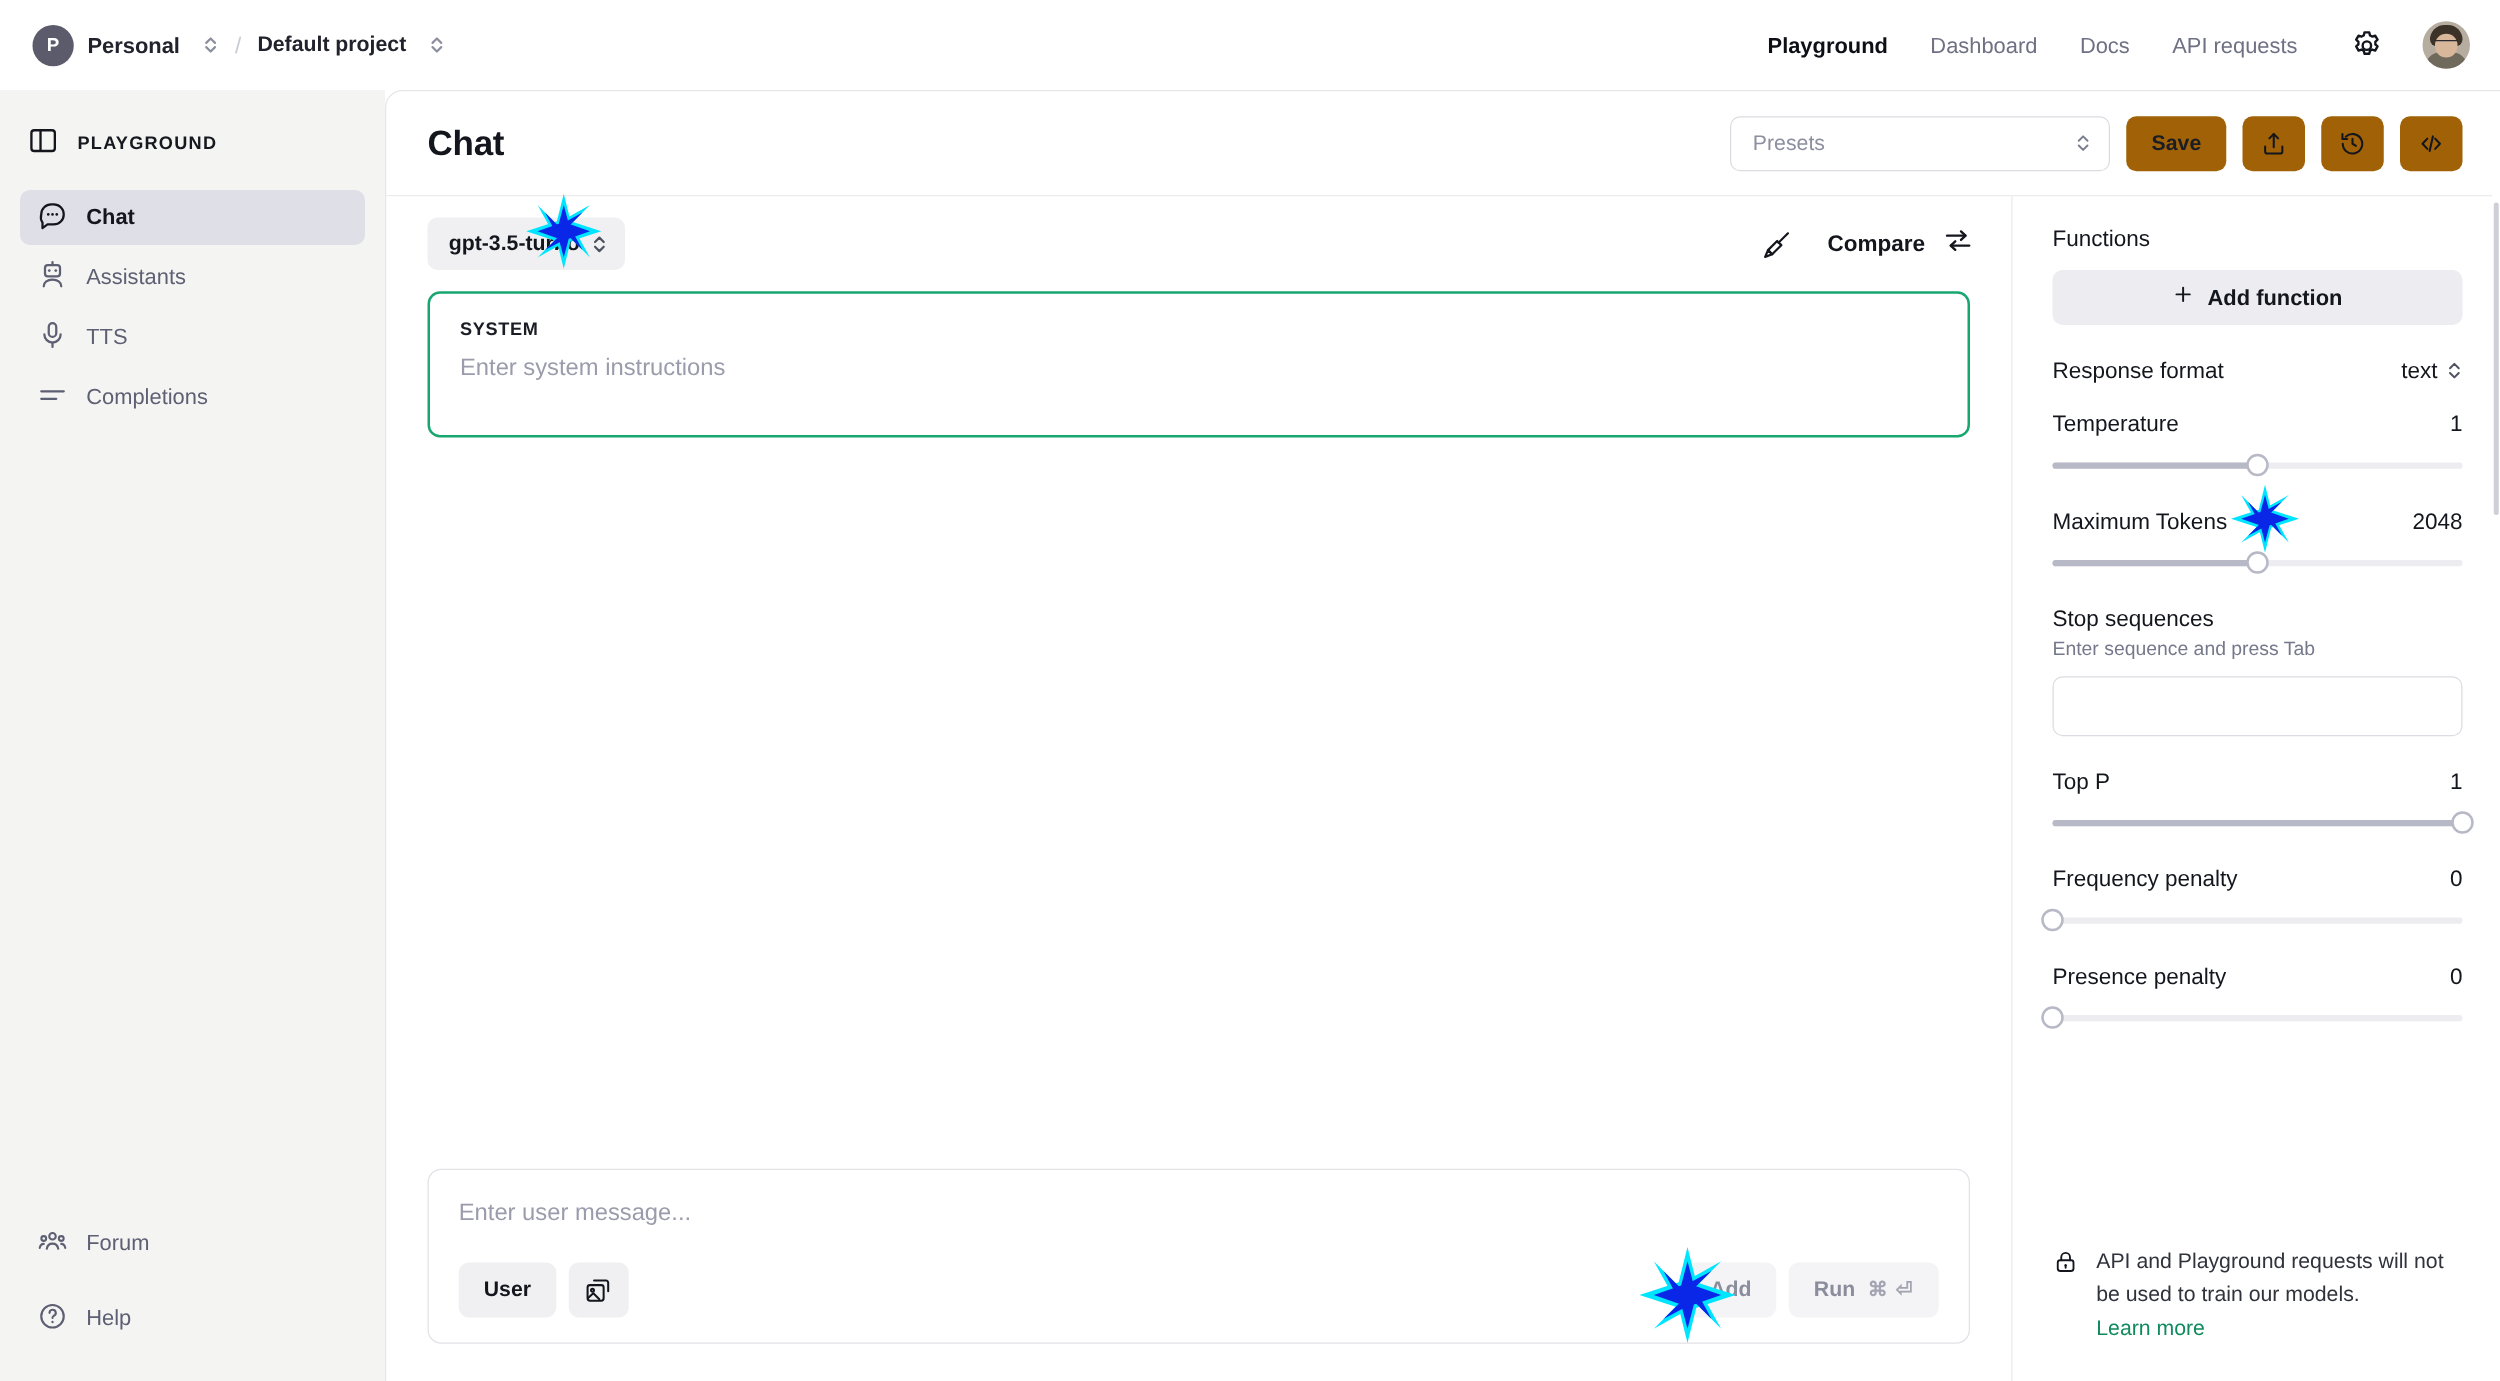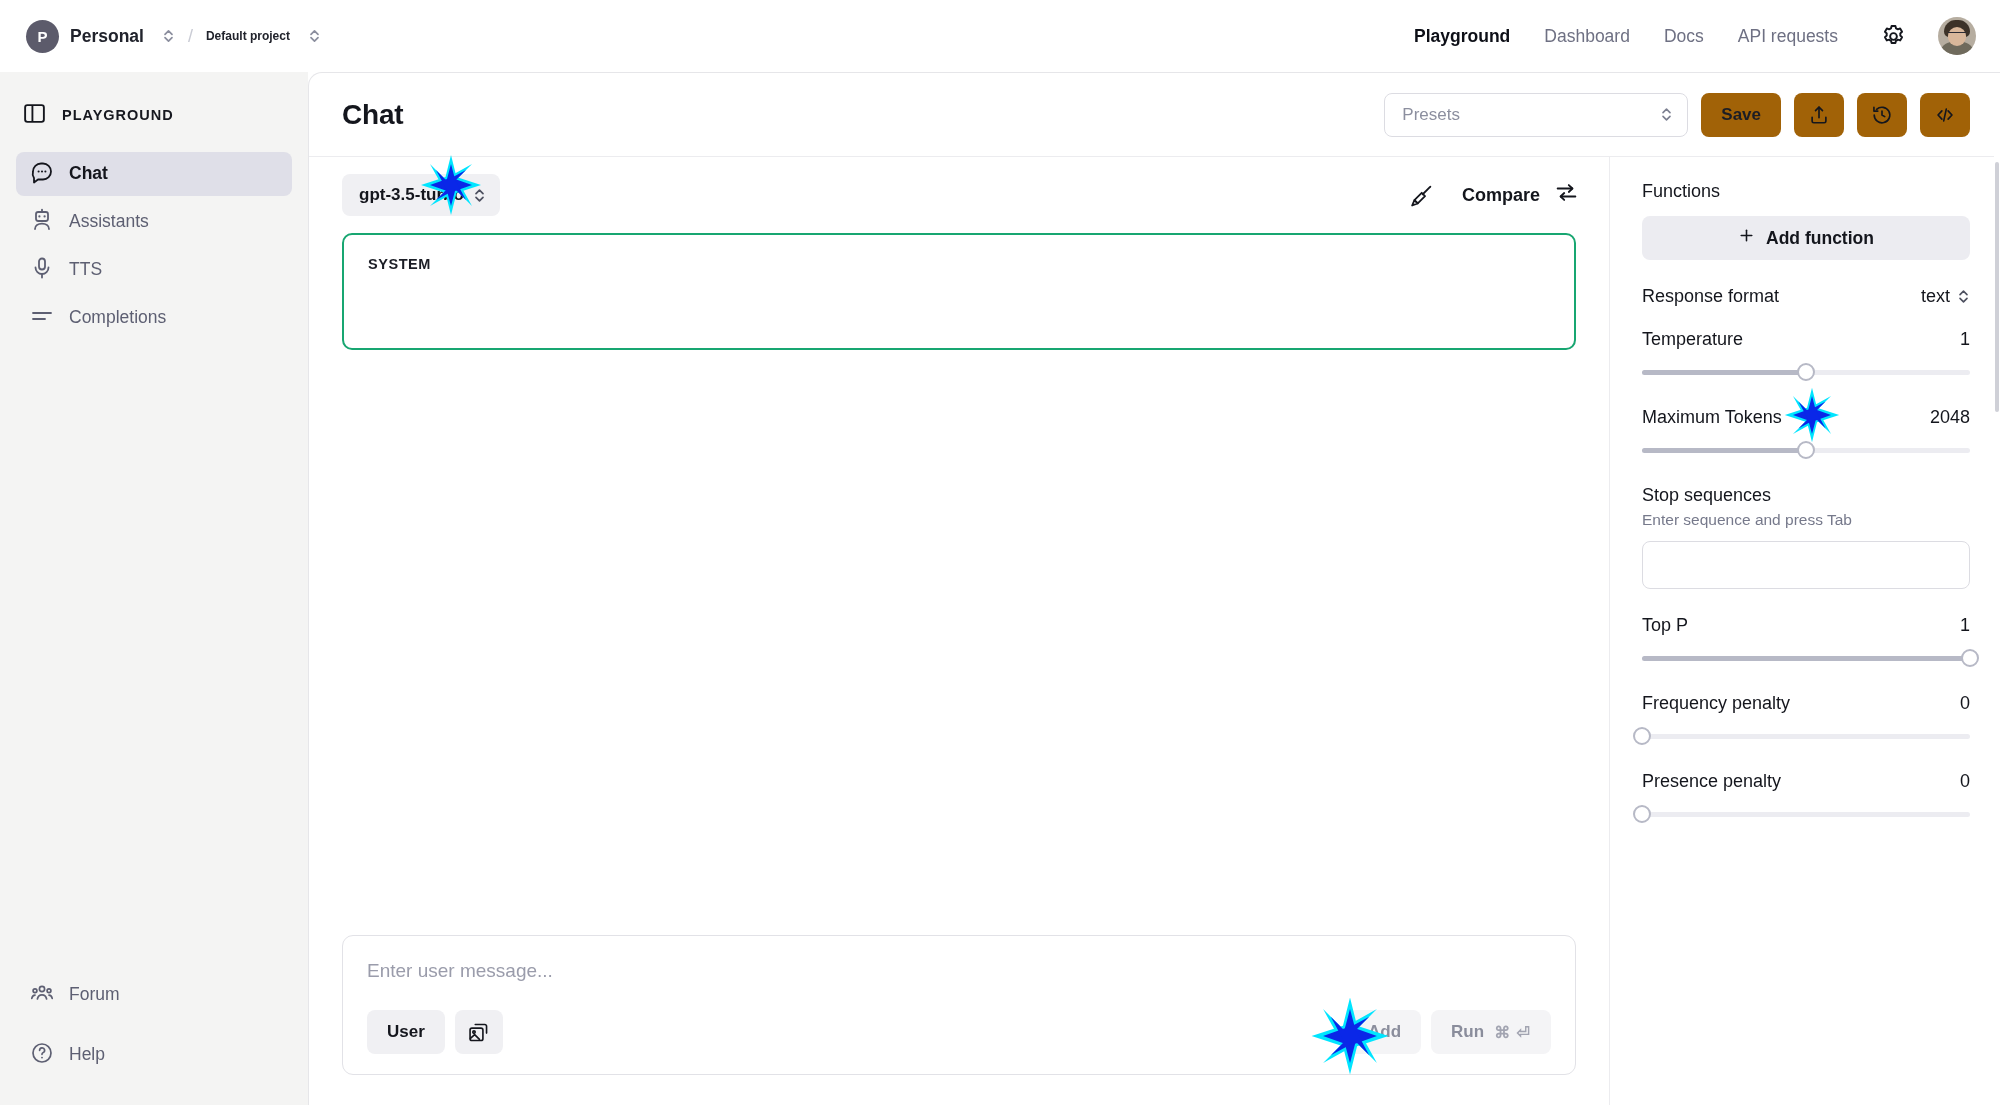--- a/index.html
+++ b/index.html
@@ -23,21 +23,21 @@
     z-index: 5;
   }
   .org-chip { display: flex; align-items: center; gap: 11px; cursor: pointer; }
   .org-avatar {
     width: 33px; height: 33px; border-radius: 50%;
     background: #5c5b6b; color: #ffffff;
     display: flex; align-items: center; justify-content: center;
     font-size: 15px; font-weight: 600;
   }
   .org-name { font-size: 17.5px; font-weight: 600; color: #21232c; }
-  .proj-name { font-size: 12px; font-weight: 600; color: #21232c; }
+  .proj-name { font-size: 17px; font-weight: 600; color: #21232c; }
   .crumb-sep { color: #c9cbd4; font-size: 18px; margin: 0 13px; }
   .updown { display: inline-flex; flex-direction: column; align-items: center; justify-content: center; gap: 2px; margin-left: 7px; }
   .updown svg { display: block; }
 
   .topnav { margin-left: auto; display: flex; align-items: center; gap: 0; }
   .topnav a {
     font-size: 17.5px; color: #6e7083; text-decoration: none;
     padding: 8px 0; margin-left: 34px; white-space: nowrap;
   }
   .topnav a.active { color: #0d0f17; font-weight: 700; }
@@ -431,20 +431,21 @@
                     <path d="M9.8 12.5 6.3 15.8 9.8 19.1"></path>
                 </svg>
               </span>
             </div>
           </div>
         </div>
 
         <div class="convo">
           <div class="system-box">
             <div class="system-label">SYSTEM</div>
+            <div class="system-ph">Enter system instructions</div>
           </div>
         </div>
 
         <div class="composer-wrap">
           <div class="composer">
             <div class="composer-ph">Enter user message...</div>
             <div class="composer-bar">
               <div class="role-chip">User</div>
               <div class="img-btn">
                 <svg width="23" height="23" viewBox="0 0 24 24" fill="none" stroke="#14161d" stroke-width="1.7" stroke-linecap="round" stroke-linejoin="round">
@@ -582,20 +583,35 @@
             <span class="lbl">Presence penalty</span>
             <span class="val">0</span>
           </div>
           <div class="slider">
             <div class="track"></div>
             <div class="fill" style="width:0%"></div>
             <div class="thumb" style="left:0%"></div>
           </div>
         </div>
 
+        <div class="notice">
+          <span style="margin-top:3px;flex:none;">
+            <svg width="21" height="21" viewBox="0 0 24 24" fill="none" stroke="#14161d" stroke-width="1.7" stroke-linecap="round" stroke-linejoin="round">
+              <rect x="4.8" y="10.5" width="14.4" height="9.8" rx="2.2"></rect>
+              <path d="M8 10.5V7.8a4 4 0 0 1 8 0v2.7"></path>
+              <circle cx="12" cy="15" r="1.1" fill="#14161d" stroke="none"></circle>
+              <line x1="12" y1="15.6" x2="12" y2="17.4"></line>
+            </svg>
+          </span>
+          <div class="notice-text">
+            <span>API and Playground requests will</span>
+            <span>not be used to train our models.</span>
+            <a href="#" class="notice-link">Learn more</a>
+          </div>
+        </div>
       </div>
     </div>
   </section>
 
   <div class="edge-scroll">
     <i></i>
   </div>
 </div>
 
 </body></html>

